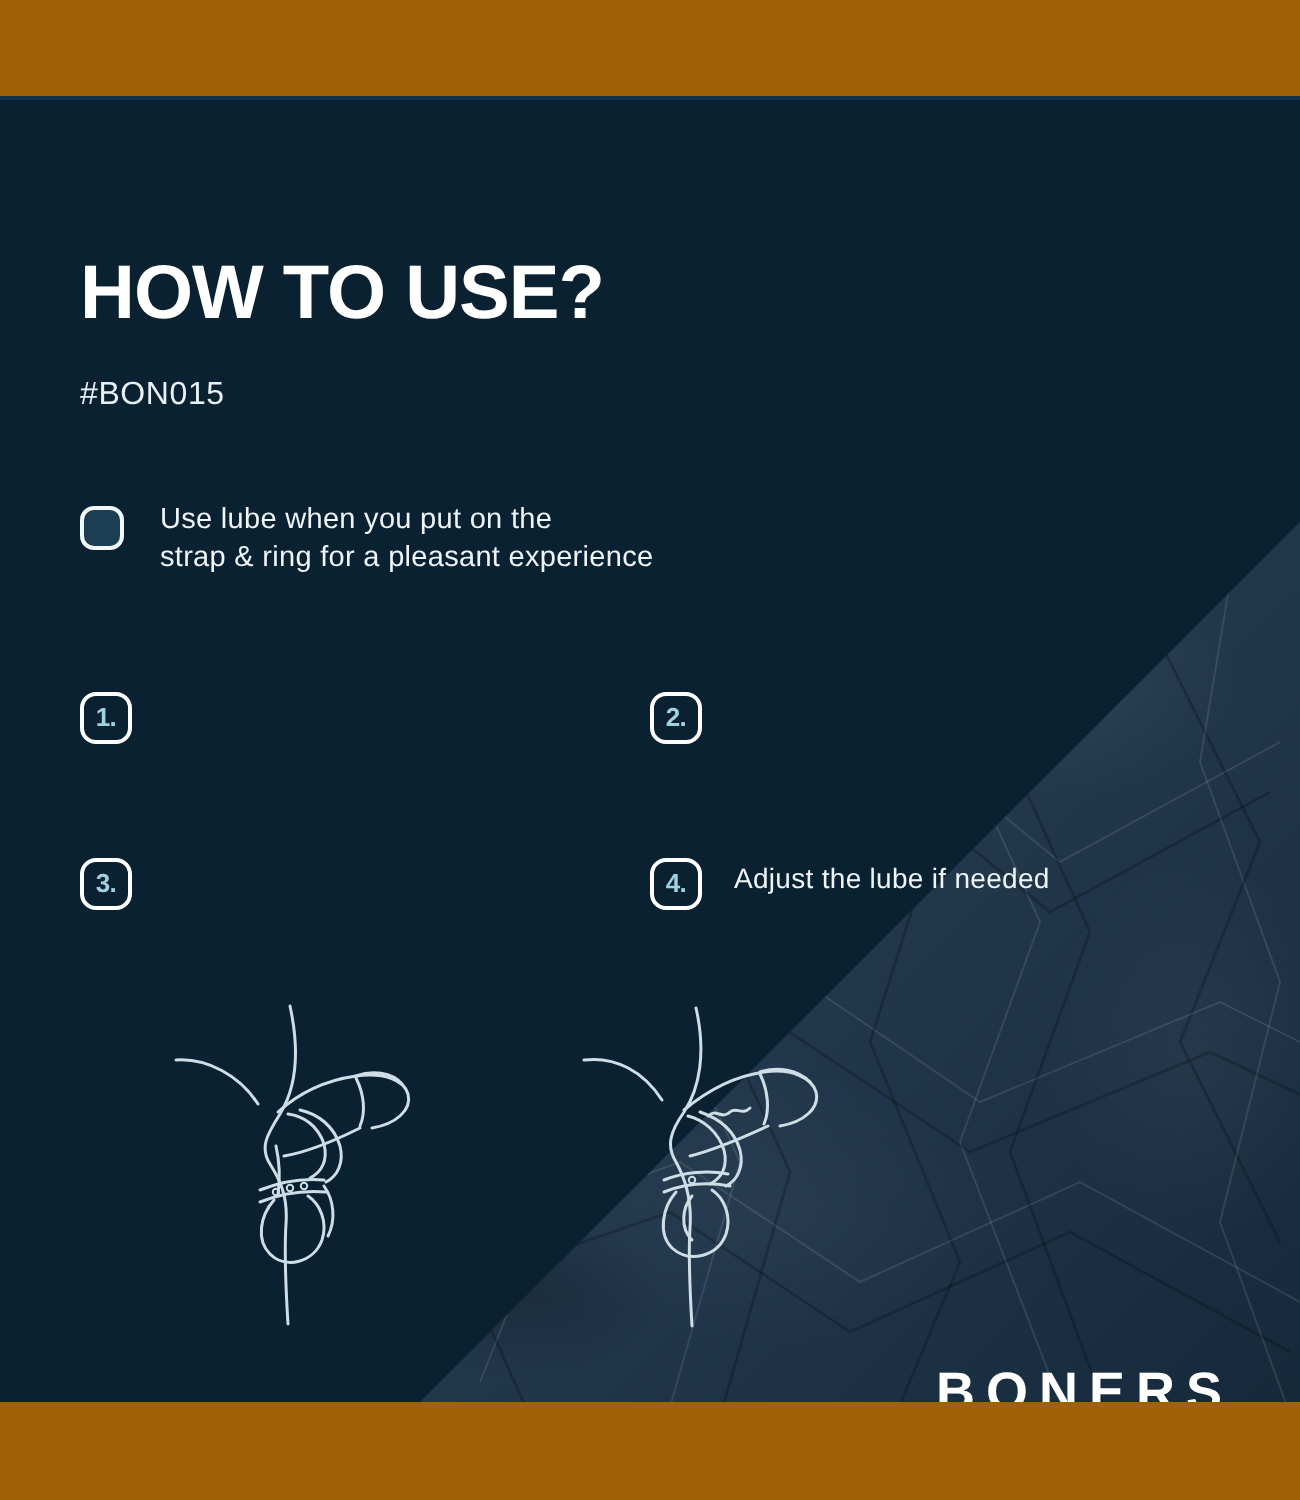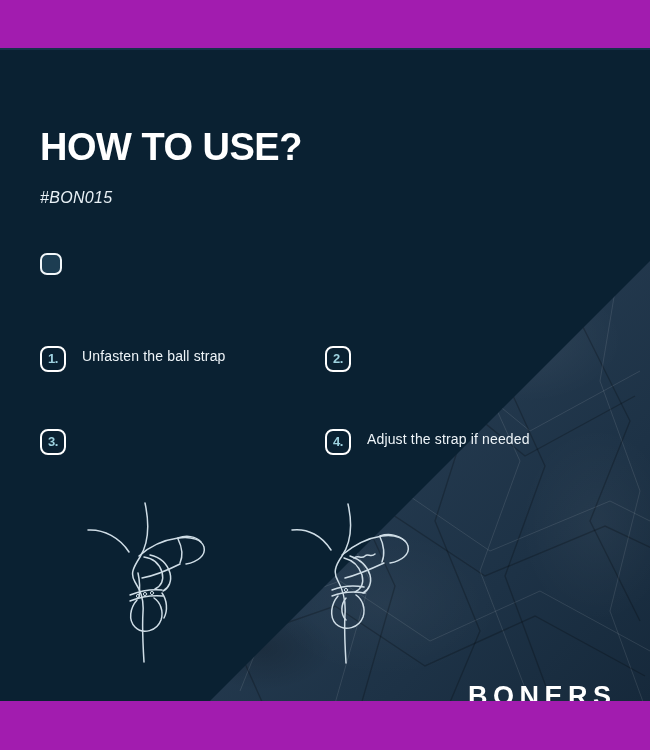--- a/index.html
+++ b/index.html
@@ -12,21 +12,21 @@
     height: 750px;
     overflow: hidden;
     font-family: "Liberation Sans", sans-serif;
     -webkit-font-smoothing: antialiased;
   }
 
   .canvas {
     position: relative;
     width: 650px;
     height: 750px;
-    background: #a21caf;
+    background: #a16207;
   }
 
   
   .panel {
     position: absolute;
     left: 0;
     top: 48px;
     width: 650px;
     height: 653px;
     background: #0a2132;
@@ -82,21 +82,20 @@
   }
   .subtitle {
     position: absolute;
     left: 40px;
     top: 140px;
     font-size: 16px;
     line-height: 20px;
     font-weight: 400;
     letter-spacing: 0.3px;
     color: #e9f1f6;
-    font-style: italic;
   }
 
   
   .tip {
     position: absolute;
     left: 40px;
     top: 203px;
     display: flex;
     align-items: flex-start;
     gap: 18px;
@@ -213,40 +212,41 @@
           </g>
         </svg>
       </div>
     </div>
 
     <div class="title">HOW TO USE?</div>
     <div class="subtitle">#BON015</div>
 
     <div class="tip">
       <div class="tip-icon"></div>
+      <div class="tip-text">Use lube when you put on the
+strap &amp; ring for a pleasant experience</div>
     </div>
 
     <div class="steps">
 
       <div class="step">
         <div class="step-badge">1.</div>
-        <div class="step-text">Unfasten the ball strap</div>
       </div>
 
       <div class="step">
         <div class="step-badge">2.</div>
       </div>
 
       <div class="step">
         <div class="step-badge">3.</div>
       </div>
 
       <div class="step">
         <div class="step-badge">4.</div>
-        <div class="step-text">Adjust the strap if needed</div>
+        <div class="step-text">Adjust the lube if needed</div>
       </div>
 
     </div>
 
     <div class="illus illus-1">
       <svg width="150" height="165" viewBox="0 0 150 165" fill="none">
         <g stroke="#cfdde6" stroke-width="1.5" stroke-linecap="round" stroke-linejoin="round" fill="none">
 
           <path d="M63 3 C68 26, 66 44, 58 57 C51 68, 48 74, 53 82 C58 90, 62 98, 61 112 C60 128, 61 146, 62 162"></path>
 

